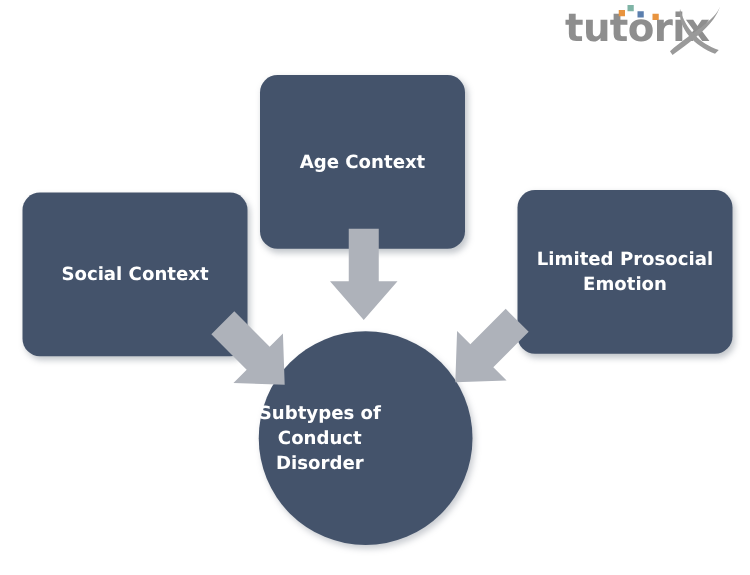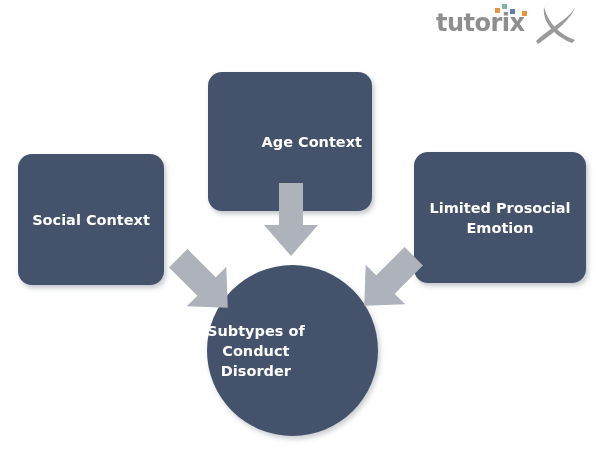--- a/index.html
+++ b/index.html
@@ -21,25 +21,25 @@
   
   .logo {
     position: absolute;
     top: 4px;
     right: 14px;
     width: 150px;
     height: 46px;
   }
   .logo-wordmark {
     position: absolute;
-    left: 0;
+    left: 16px;
     top: 2px;
     font-family: "DejaVu Sans", sans-serif;
     font-weight: bold;
-    font-size: 24px;
+    font-size: 31px;
     letter-spacing: -0.5px;
     color: #8e8e8e;
     line-height: 34px;
   }
   .logo-swoosh {
     position: absolute;
     left: 96px;
     top: -1px;
     width: 46px;
     height: 42px;
@@ -69,22 +69,22 @@
   .node-box .label,
   .node-circle .label {
     color: #ffffff;
     font-family: "DejaVu Sans", sans-serif;
     font-weight: bold;
     font-size: 14.5px;
     line-height: 20px;
     text-align: center;
     white-space: pre-line;
   }
-  #box-social { left: 18px;  top: 154px; width: 146px; height: 131px; }
-  #box-age    { left: 208px; top: 72px;  width: 164px; height: 139px; justify-content: flex-end; }
+  #box-social { left: 18px;  top: 154px; width: 180px; height: 131px; }
+  #box-age    { left: 208px; top: 60px;  width: 164px; height: 139px; }
   #box-lpe    { left: 398px; top: 152px; width: 172px; height: 131px; margin-left: 16px; }
 
   
   .node-circle {
     position: absolute;
     left: 207px;
     top: 265px;
     width: 171px;
     height: 171px;
     border-radius: 50%;

